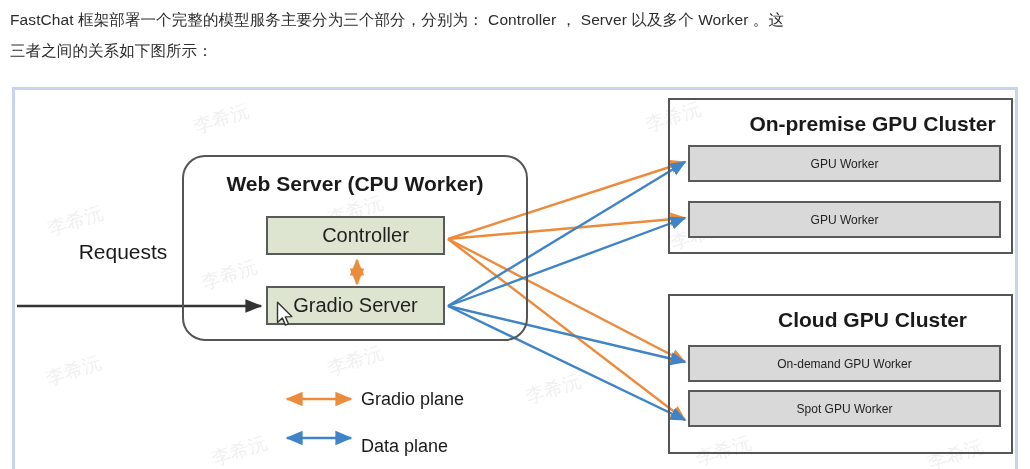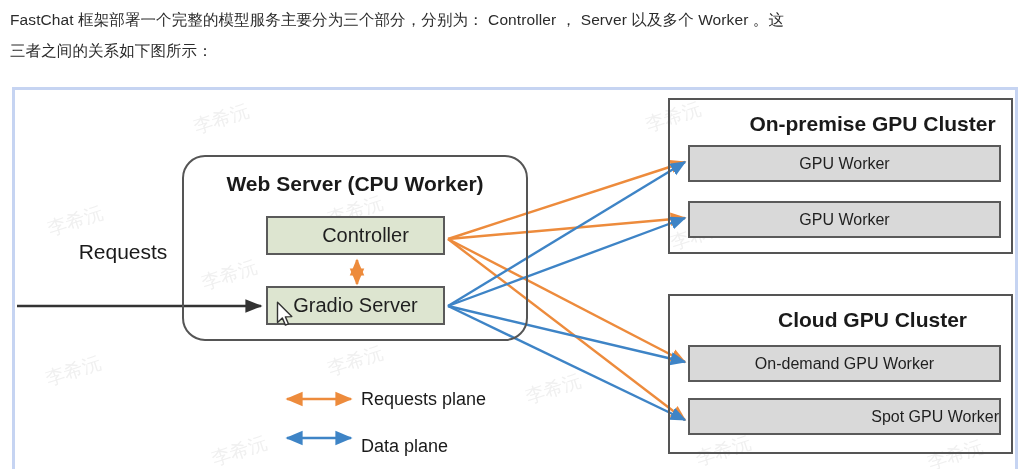--- a/index.html
+++ b/index.html
@@ -88,21 +88,21 @@
   }
   .green-box {
     background: #dde5d0;
     border: 2px solid #5a5a5a;
     font-size: 20px;
     color: #1f1f1f;
   }
   .gray-box {
     background: #d9d9d9;
     border: 2.5px solid #5a5a5a;
-    font-size: 16px;
+    font-size: 12px;
     color: #1f1f1f;
   }
 
   
   .user-req {
     position: absolute;
     text-align: center;
     font-size: 21px;
     line-height: 27px;
     color: #1a1a1a;
@@ -210,26 +210,26 @@
     <div class="box gray-box" style="left:673px; top:111px; width:313px; height:37px;">
       <span>GPU Worker</span>
     </div>
 
     <div class="box outer-box" style="left:653px; top:204px; width:345px; height:160px;">
       <div class="cluster-title" style="top:12px;">Cloud GPU Cluster</div>
     </div>
     <div class="box gray-box" style="left:673px; top:255px; width:313px; height:37px;">
       <span>On-demand GPU Worker</span>
     </div>
-    <div class="box gray-box" style="left:673px; top:308px; width:313px; height:37px;justify-content:flex-end;">
+    <div class="box gray-box" style="left:673px; top:300px; width:313px; height:37px;">
       <span>Spot GPU Worker</span>
     </div>
 
     <div class="legend-label" style="left:346px; top:299px;">
-      <span>Requests plane</span>
+      <span>Gradio plane</span>
     </div>
     <div class="legend-label" style="left:346px; top:338px;margin-top:8px;">
       <span>Data plane</span>
     </div>
 
     <svg id="cursor" viewBox="0 0 18 27" xmlns="http://www.w3.org/2000/svg">
       <path d="M1.5,1.2 L1.5,21.5 L6.3,16.9 L9.4,24.1 L12.4,22.8 L9.4,15.9 L15.8,15.6 z" fill="#ffffff" stroke="#333333" stroke-width="1.4" stroke-linejoin="round"></path>
     </svg>
 
   </div>

